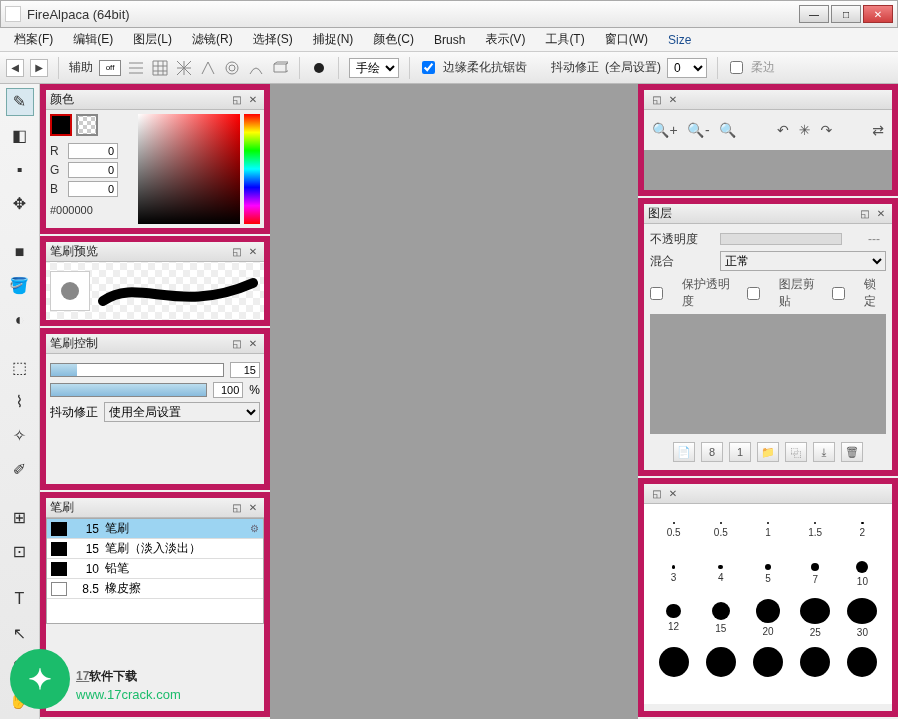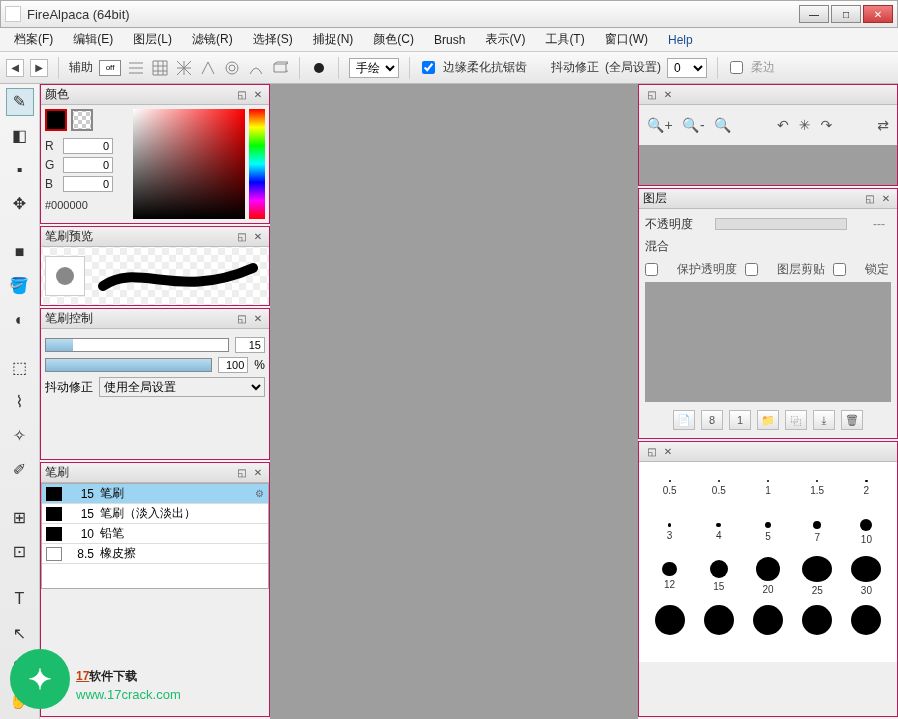--- a/index.html
+++ b/index.html
@@ -29,21 +29,21 @@
 .toolbar select { height: 20px; border: 1px solid #aaa; background: #fff; font-size: 12px; padding: 0 2px; }
 .toolbar input[type=checkbox] { margin: 0 2px; }
 
 
 .main { display: flex; height: calc(719px - 28px - 24px - 32px); }
 .left-tools { width: 40px; background: linear-gradient(#f4f4f4,#e8e8e8); border-right: 1px solid #ccc; display: flex; flex-direction: column; align-items: center; padding: 4px 0; gap: 6px; }
 .left-tools .tool { width: 28px; height: 28px; border: 1px solid transparent; display: flex; align-items: center; justify-content: center; color: #333; font-size: 16px; }
 .left-tools .tool.active { border: 1px solid #7aa; background: #d8e8f0; }
 
 .left-panels { width: 230px; background: #f0f0f0; display: flex; flex-direction: column; }
-.panel { border: 1px solid #be185d; margin: 0 0 2px 0; background: #efefef; }
+.panel { border: 6px solid #be185d; margin: 0 0 2px 0; background: #efefef; }
 .panel-header { height: 20px; background: linear-gradient(#f2f2f2,#dedede); border-bottom: 1px solid #bbb; display: flex; align-items: center; padding: 0 4px; }
 .panel-header .ptitle { flex: 1; font-size: 12px; color: #222; }
 .panel-header .picon { width: 14px; height: 14px; margin-left: 2px; display: flex; align-items: center; justify-content: center; font-size: 10px; color: #555; cursor: default; }
 .panel-body { padding: 4px; background: #efefef; }
 
 
 .color-body { display: flex; gap: 4px; }
 .color-left { width: 84px; display: flex; flex-direction: column; gap: 3px; }
 .color-swatch-row { display: flex; gap: 4px; margin-bottom: 4px; }
 .color-sw { width: 22px; height: 22px; border: 2px solid #888; }
@@ -105,21 +105,21 @@
 .bsize-grid { display:grid; grid-template-columns: repeat(5, 1fr); gap:4px 0; text-align:center; }
 .bsize-cell { height:40px; display:flex; flex-direction:column; align-items:center; justify-content:center; gap:3px; }
 .bsize-cell .bcircle { background:#000; border-radius:50%; }
 .bsize-cell .blabel { font-size:10px; color:#333; }
 
 
 .watermark { position:absolute; left:10px; bottom:10px; display:flex; align-items:center; gap:6px; }
 .watermark .logo { width:60px; height:60px; background:#1bbc6b; border-radius:50%; display:flex; align-items:center; justify-content:center; color:#fff; font-size:28px; font-weight:bold; }
 .watermark .wt { display:flex; flex-direction:column; }
 .watermark .wt .l1 { font-size:26px; font-weight:bold; color:#222; }
-.watermark .wt .l1 .r { color:#c2410c;text-decoration:underline; }
+.watermark .wt .l1 .r { color:#737373;text-decoration:underline; }
 .watermark .wt .l2 { font-size:13px; color:#1bbc6b; }
 
 ::-webkit-scrollbar { width:16px; }
 ::-webkit-scrollbar-track { background:#eee; border:1px solid #ccc; }
 ::-webkit-scrollbar-thumb { background:#ccc; border:1px solid #aaa; }
 </style>
 </head>
 <body>
 
 <div class="titlebar">
@@ -137,21 +137,21 @@
   <span class="menu-item">编辑(E)</span>
   <span class="menu-item">图层(L)</span>
   <span class="menu-item">滤镜(R)</span>
   <span class="menu-item">选择(S)</span>
   <span class="menu-item">捕捉(N)</span>
   <span class="menu-item">颜色(C)</span>
   <span class="menu-item">Brush</span>
   <span class="menu-item">表示(V)</span>
   <span class="menu-item">工具(T)</span>
   <span class="menu-item">窗口(W)</span>
-  <span class="menu-item help">Help</span>
+  <span class="menu-item help">Size</span>
 </div>
 
 <div class="toolbar">
   <div class="tb-btn">◀</div>
   <div class="tb-btn">▶</div>
   <div class="tb-sep"></div>
   <span class="tb-label">辅助</span>
   <div class="tb-off">off</div>
   <div class="tb-icon">
       <svg width="16" height="16">
@@ -373,20 +373,21 @@
         <span class="picon">✕</span>
       </div>
       <div class="layer-body">
         <div class="layer-row">
           <span class="lab">不透明度</span>
           <div class="opslider"></div>
           <span class="opval">---</span>
         </div>
         <div class="layer-row">
           <span class="lab">混合</span>
+          <select><option>正常</option></select>
         </div>
         <div class="layer-checks">
           <label>
               <input type="checkbox" style="">
               <span>保护透明度</span>
             </label>
           <label>
               <input type="checkbox" style="">
               <span>图层剪贴</span>
             </label>

